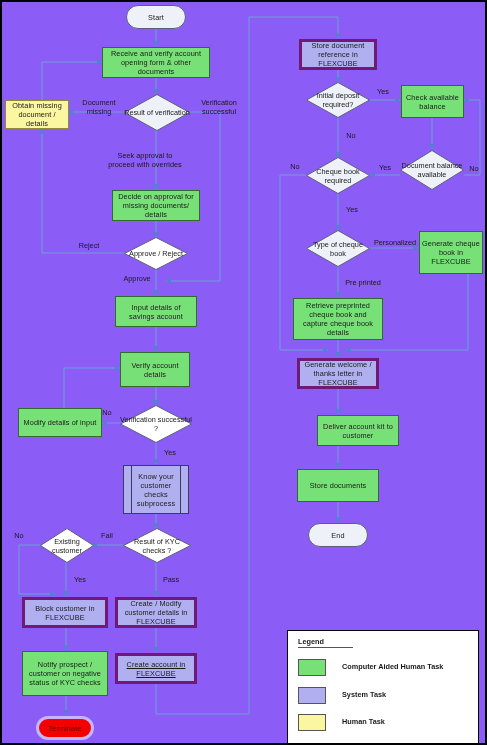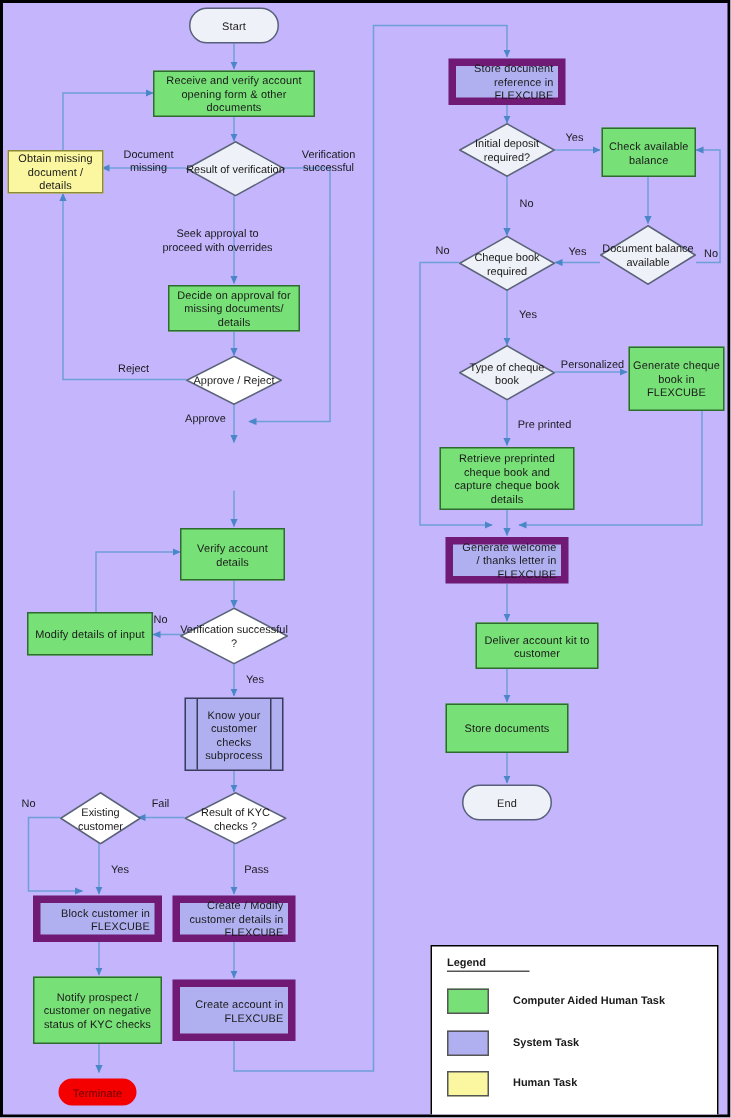--- a/index.html
+++ b/index.html
@@ -1,24 +1,24 @@
 <!DOCTYPE html>
 <html><head>
 <meta charset="utf-8">
 <style>
   html,body{margin:0;padding:0;background:#ffffff;}
   body{font-family:"Liberation Sans", sans-serif;}
-  #page{position:relative;width:487px;height:745px;background:#c4b5fd;
+  #page{position:relative;width:487px;height:745px;background:#8b5cf6;
         border:2px solid #000;box-sizing:border-box;overflow:hidden;}
   svg#wires{position:absolute;left:0;top:0;width:487px;height:745px;}
   .node{position:absolute;box-sizing:border-box;display:flex;align-items:center;
         justify-content:center;text-align:center;color:#1a1a1a;
         font-size:7.3px;line-height:9px;letter-spacing:0.1px;}
   .green{background:#77e077;border:1px solid #2f6b2f;}
-  .purple{background:#b0b0f0;border:5px solid #701a75;text-align:right;}
+  .purple{background:#b0b0f0;border:3px solid #701a75;}
   .yellow{background:#fbf6a0;border:1px solid #8a8a3a;}
   .term{background:#eef1f7;border:1px solid #56607a;border-radius:14px;}
   .termred{background:#f40000;border:3px solid #c4b5fd;border-radius:14px;color:#6b0000;}
   .subproc{background:#b0b0f0;border:1px solid #3a3a5c;}
   .subproc:before,.subproc:after{content:"";position:absolute;top:0;bottom:0;width:0;
         border-left:1px solid #3a3a5c;}
   .subproc:before{left:7px;} .subproc:after{right:7px;}
   .dia{position:absolute;}
   .dia .dshape{position:absolute;left:0;top:0;width:100%;height:100%;}
   .dia .dtext{position:absolute;left:0;top:0;width:100%;height:100%;
@@ -148,20 +148,23 @@
     <span>Decide on approval for missing documents/ details</span>
   </div>
 
   <div class="dia" style="left:122px;top:235px;width:64px;height:33px;">
     <svg class="dshape" viewBox="0 0 64 33" preserveAspectRatio="none">
       <polygon points="32,0.5 63.5,16.5 32,32.5 0.5,16.5" fill="#ffffff" stroke="#5a6378" stroke-width="1"></polygon>
     </svg>
     <div class="dtext">Approve / Reject</div>
   </div>
 
+  <div class="node green" style="left:113px;top:294px;width:82px;height:31px;padding:0 3px;">
+    <span>Input details of savings account</span>
+  </div>
 
   <div class="node green" style="left:118px;top:350px;width:70px;height:35px;padding:0 3px;">
     <span>Verify account details</span>
   </div>
 
   <div class="node green" style="left:16px;top:406px;width:84px;height:29px;padding:0 3px;">
     <span>Modify details of input</span>
   </div>
 
   <div class="dia" style="left:118px;top:403px;width:72px;height:38px;">
@@ -198,21 +201,21 @@
   </div>
 
   <div class="node termred" style="left:34px;top:714px;width:58px;height:24px;">
     <span>Terminate</span>
   </div>
 
   <div class="node purple" style="left:113px;top:595px;width:82px;height:31px;padding:0 3px;">
     <span>Create / Modify customer details in FLEXCUBE</span>
   </div>
 
-  <div class="node purple" style="left:113px;top:651px;width:82px;height:41px;padding:0 3px;">
+  <div class="node purple" style="left:113px;top:651px;width:82px;height:31px;padding:0 3px;text-decoration:underline;">
     <span>Create account in FLEXCUBE</span>
   </div>
 
   <div class="node purple" style="left:297px;top:37px;width:78px;height:31px;padding:0 3px;">
     <span>Store document reference in FLEXCUBE</span>
   </div>
 
   <div class="dia" style="left:304px;top:80px;width:64px;height:36px;">
     <svg class="dshape" viewBox="0 0 64 36" preserveAspectRatio="none">
       <polygon points="32,0.5 63.5,18 32,35.5 0.5,18" fill="#eef1f7" stroke="#5a6378" stroke-width="1"></polygon>

